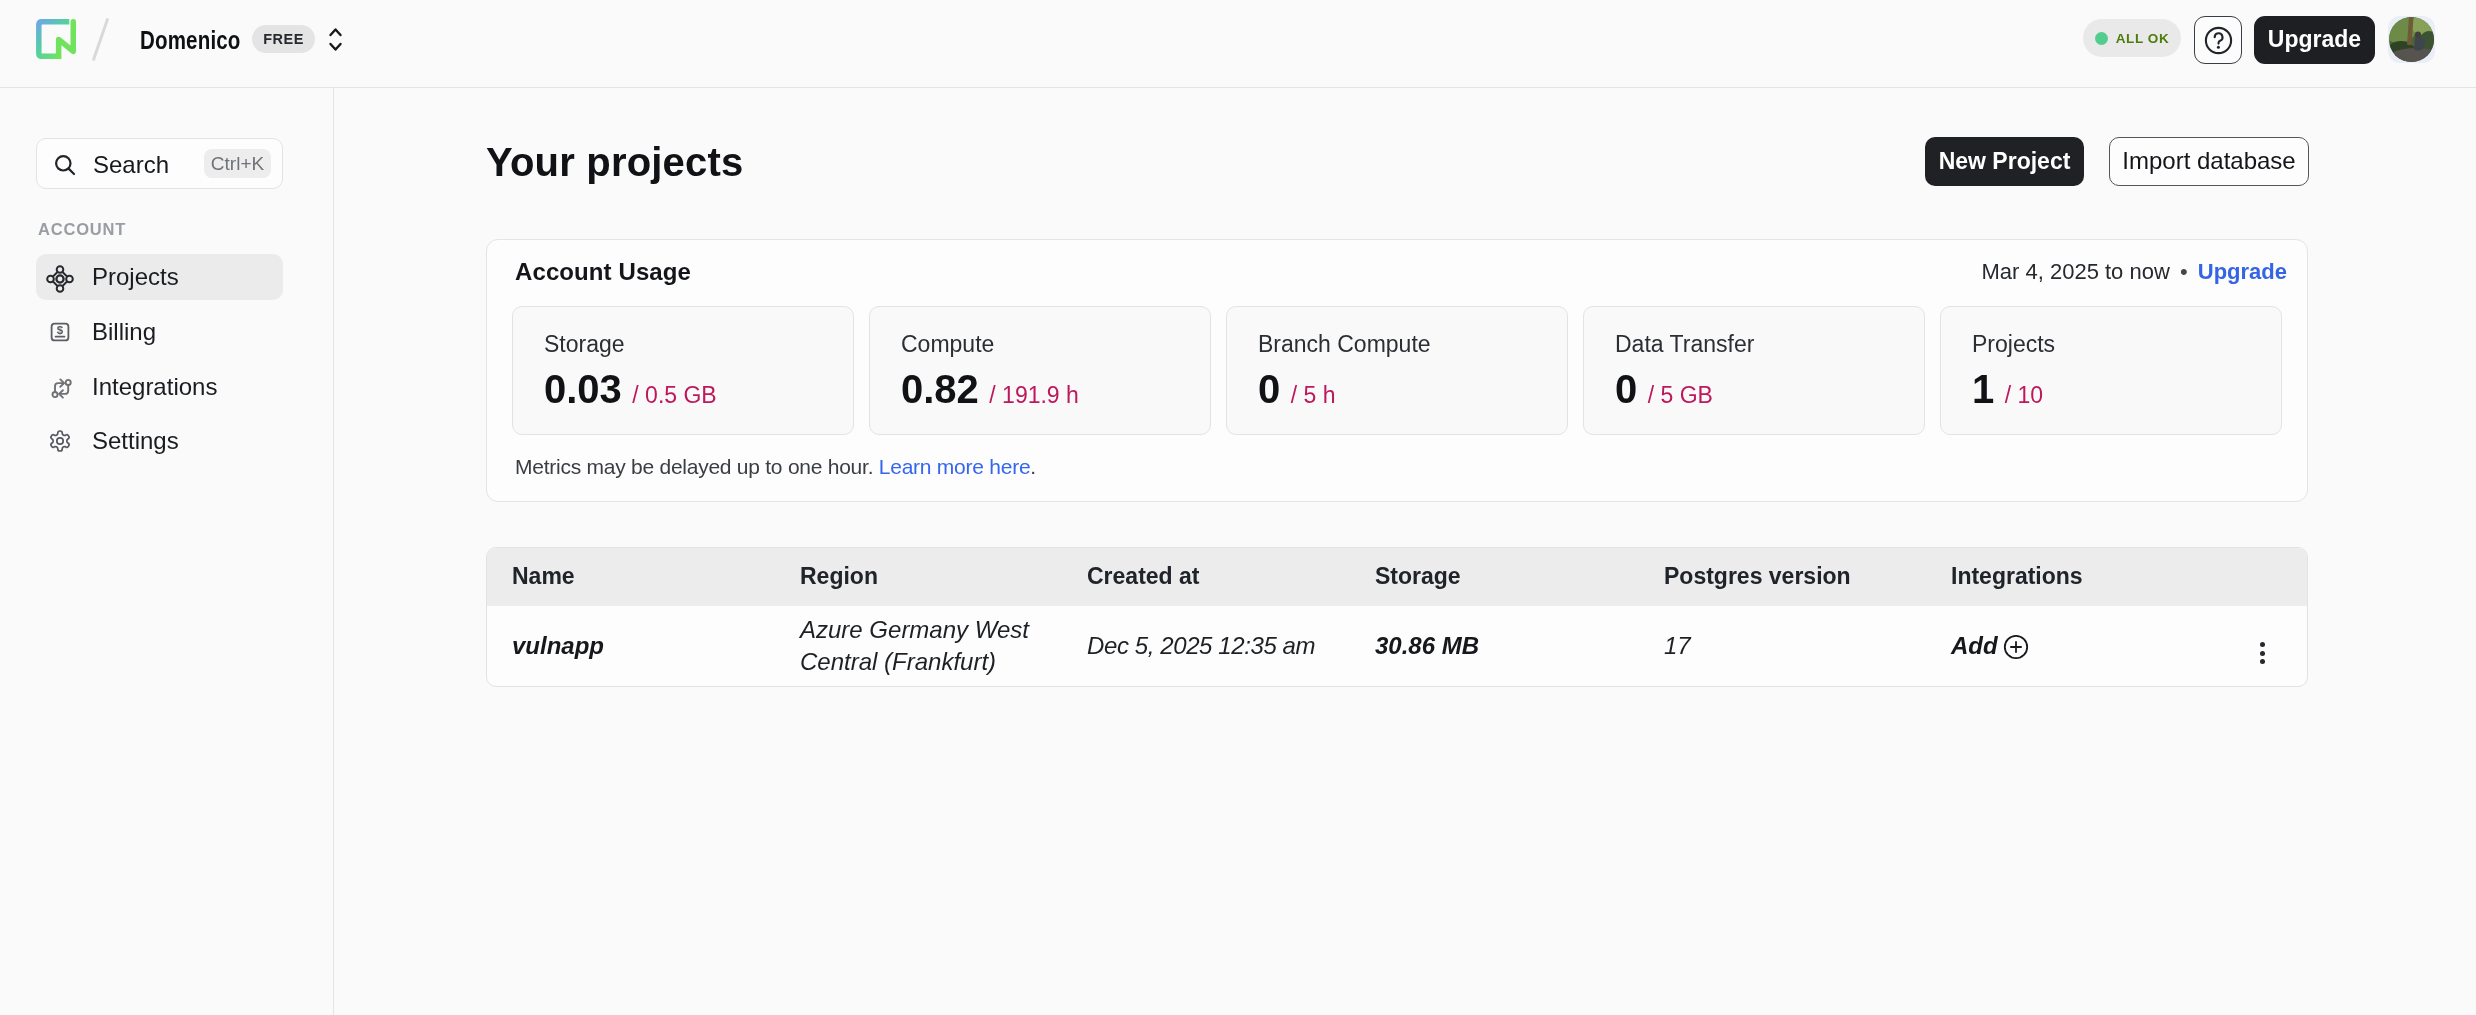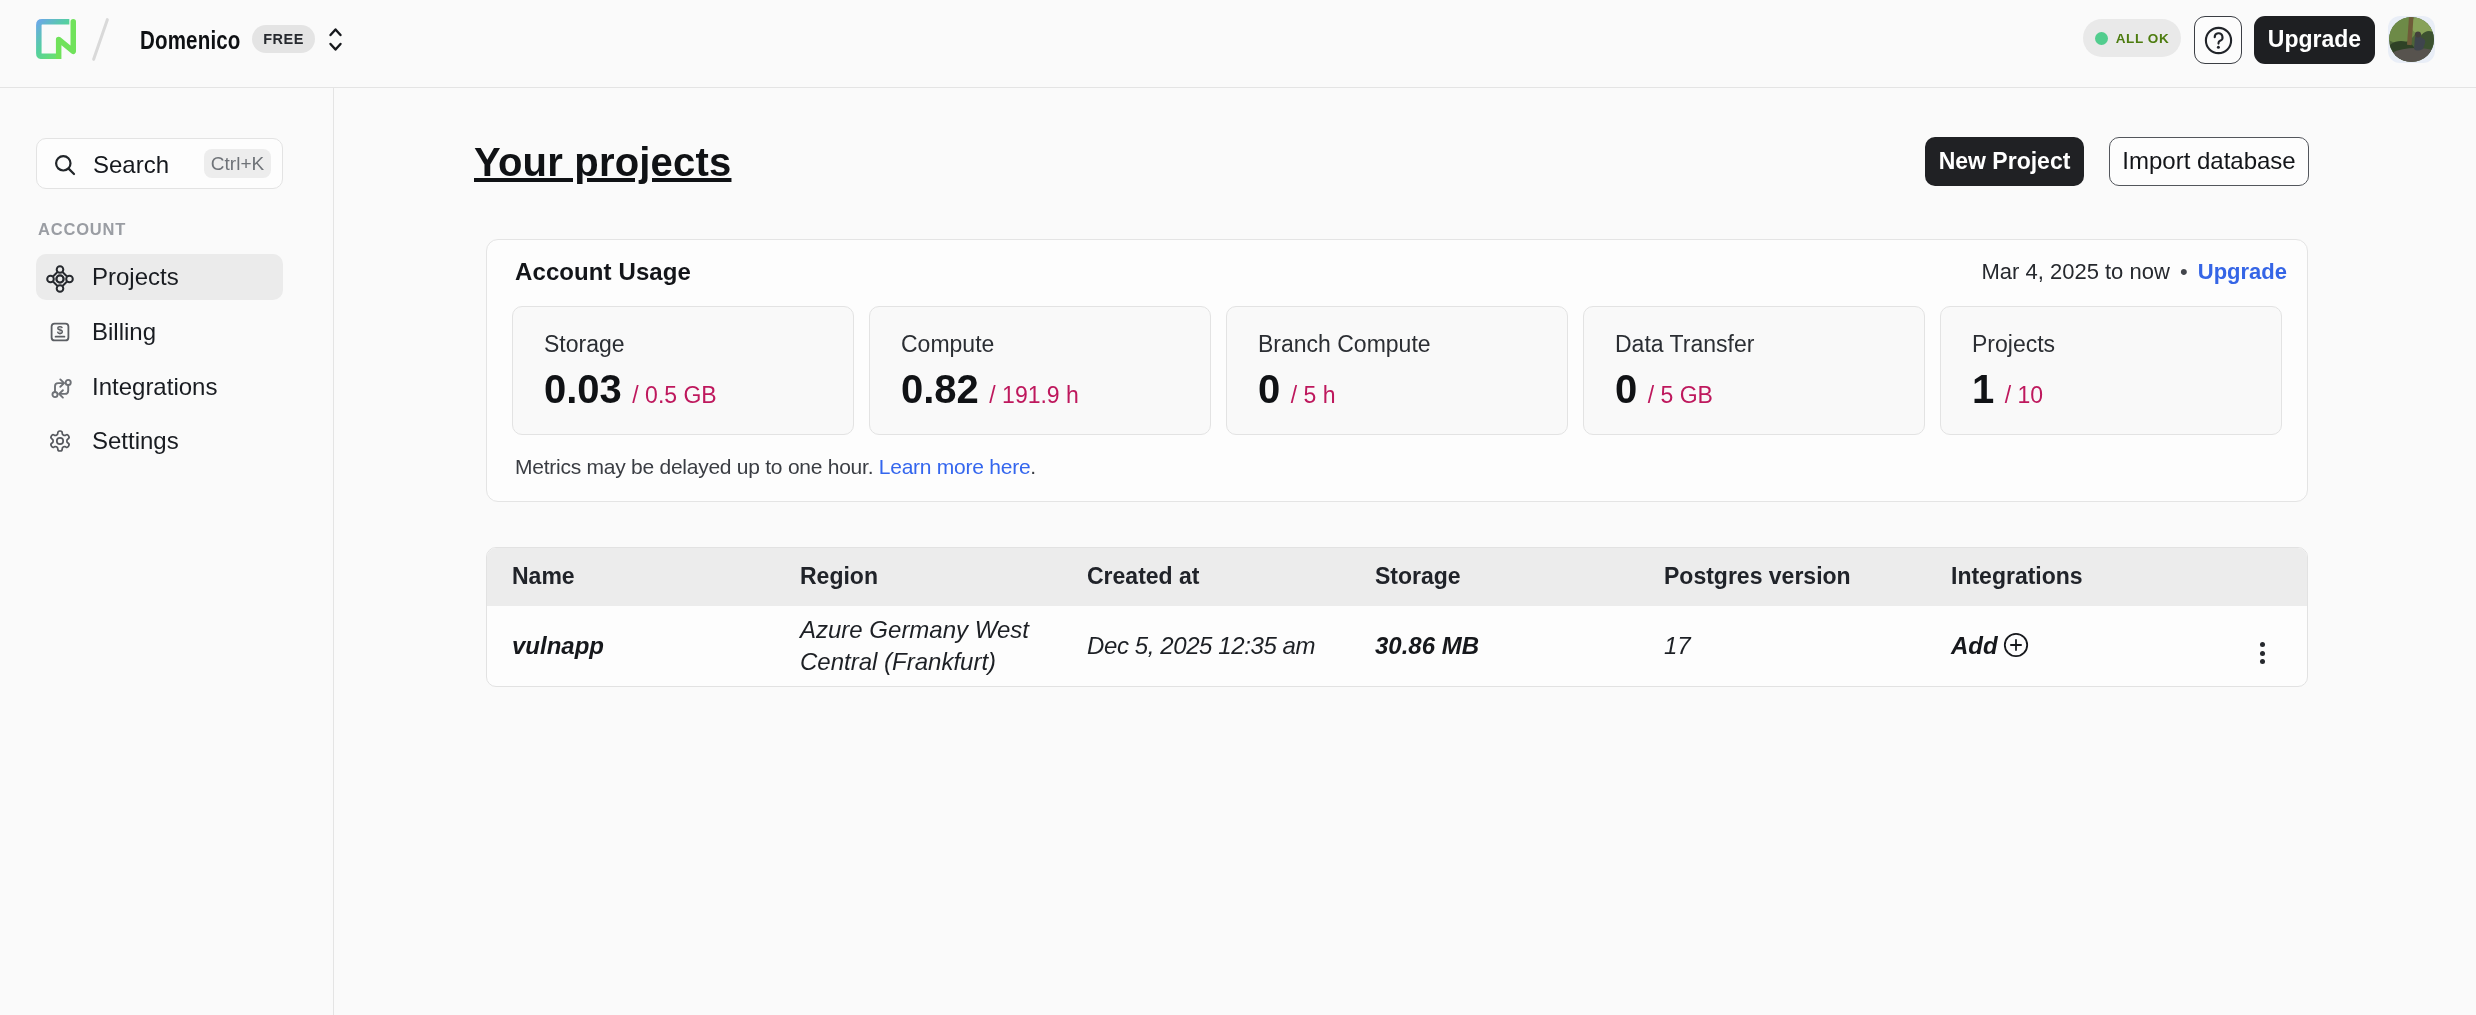--- a/index.html
+++ b/index.html
@@ -31,21 +31,21 @@
   #search .lbl { position:absolute; left:56px; top:12px; font-size:24px; color:#15181d; }
   #search .kbd { position:absolute; left:167px; top:10px; width:67px; height:29px; background:#ededed; border-radius:8px; font-size:19px; color:#6f7378; text-align:center; line-height:29px; }
   #acctlbl { left:38px; top:220px; font-size:16.5px; font-weight:bold; letter-spacing:0.8px; color:#9a9da3; }
   .navitem { left:36px; width:247px; height:46px; border-radius:10px; }
   .navitem.active { background:#ebebeb; }
   .navitem .ic { position:absolute; left:12px; top:11px; }
   .navitem .tx { position:absolute; left:56px; top:9px; font-size:24px; color:#191c21; }
   #nav1 { top:254px; } #nav2 { top:309px; } #nav3 { top:364px; } #nav4 { top:418px; }
 
   
-  #title { left:474px; top:140px; font-size:40px; font-weight:bold; color:#101215; letter-spacing:0.2px;text-decoration:underline; }
+  #title { left:486px; top:140px; font-size:40px; font-weight:bold; color:#101215; letter-spacing:0.2px; }
   #btn-new { left:1925px; top:137px; width:159px; height:49px; border-radius:10px; background:#202124; color:#fff; font-size:23px; font-weight:bold; text-align:center; line-height:48px; }
   #btn-import { left:2109px; top:137px; width:200px; height:49px; border-radius:10px; background:#fdfdfd; border:1.4px solid #53565c; color:#131519; font-size:24px; text-align:center; line-height:45px; }
 
   #card { left:486px; top:239px; width:1822px; height:263px; background:#fdfdfd; border:1px solid #e4e4e4; border-radius:12px; }
   #card h2 { position:absolute; left:28px; top:18px; font-size:24px; font-weight:bold; color:#131519; letter-spacing:0.1px; }
   #period { position:absolute; right:20px; top:19px; font-size:22px; color:#26292e; }
   #period .bullet { color:#43464c; margin:0 4px; }
   #period .up { color:#3565e6; font-weight:bold; }
   .tile { position:absolute; top:66px; width:342px; height:129px; background:#f9f9f9; border:1px solid #e3e3e3; border-radius:10px; }
   .tile .tl { position:absolute; left:31px; top:24px; font-size:23px; color:#2b2e33; }
@@ -57,21 +57,21 @@
   #metricnote .lnk { color:#3466ee; }
 
   #table { left:486px; top:547px; width:1822px; height:140px; background:#fdfdfd; border:1px solid #e2e2e2; border-radius:10px; overflow:hidden; }
   #thead { position:absolute; left:0; top:0; width:100%; height:58px; background:#ececec; }
   #thead span { position:absolute; top:15px; font-size:23px; font-weight:bold; color:#202329; }
   .c1 { left:25px; } .c2 { left:313px; } .c3 { left:600px;text-align:right; } .c4 { left:888px; } .c5 { left:1177px; } .c6 { left:1464px; }
   #trow { position:absolute; left:0; top:58px; width:100%; height:82px;font-style:italic; }
   #trow .cell { position:absolute; top:26px; font-size:24px; color:#1d2025; }
   #trow .b { font-weight:bold; color:#16181c; }
   #trow .region { top:8px; line-height:32px; }
-  #addcell { display:flex; align-items:flex-start; gap:5px; }
+  #addcell { display:flex; align-items:flex-end; gap:5px; }
   #kebab { position:absolute; left:1769px; top:36px; width:12px; height:22px; }
   #kebab i { position:absolute; left:3.5px; width:5.2px; height:5.2px; border-radius:50%; background:#26292e; }
 </style>
 </head>
 <body>
 <div id="page">
   <div class="abs" id="hdr-border"></div>
   <div class="abs" id="side-border"></div>
 
   <svg class="abs" id="logo" width="40" height="40" viewBox="0 0 48 48" fill="none">

